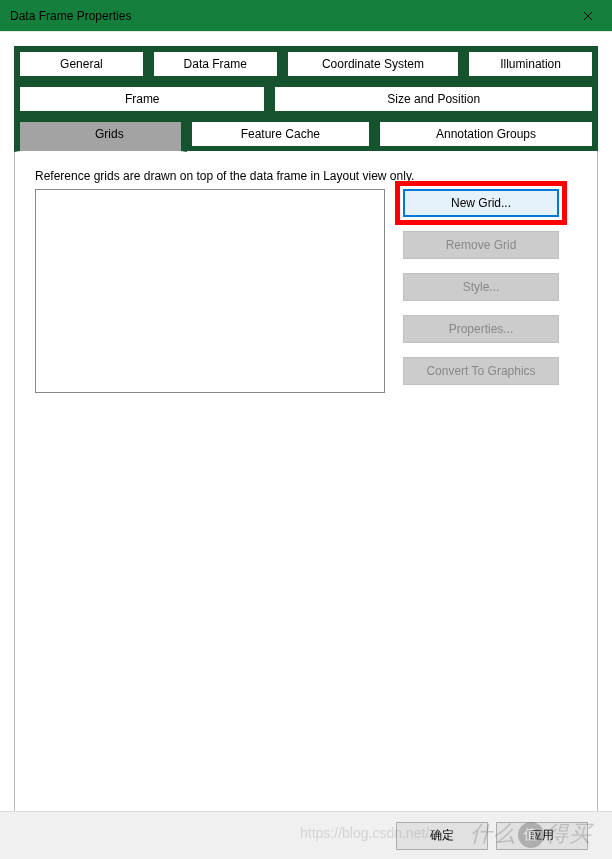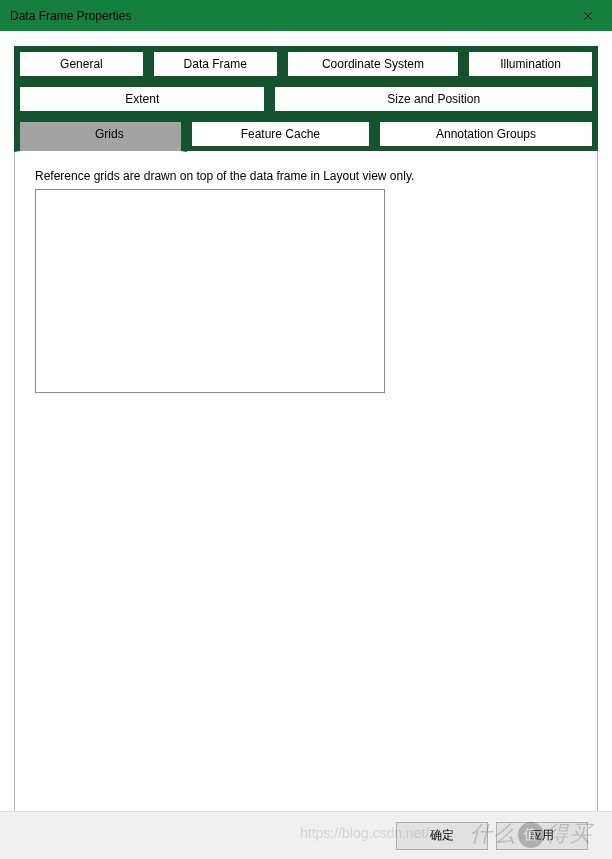--- a/index.html
+++ b/index.html
@@ -191,33 +191,41 @@
 
 <div class="content">
   <div class="tabs-wrap">
     <div class="tab-row">
       <div class="tab">General</div>
       <div class="tab">Data Frame</div>
       <div class="tab" style="flex:1.4">Coordinate System</div>
       <div class="tab">Illumination</div>
     </div>
     <div class="tab-row">
-      <div class="tab">Extent</div>
+      <div class="tab">Frame</div>
       <div class="tab" style="flex:1.3">Size and Position</div>
     </div>
     <div class="tab-row">
       <div class="tab active" style="flex:0.8">Grids</div>
       <div class="tab">Feature Cache</div>
       <div class="tab" style="flex:1.2">Annotation Groups</div>
     </div>
 
     <div class="tab-panel">
       <div class="desc">Reference grids are drawn on top of the data frame in Layout view only.</div>
       <div class="grid-area">
         <div class="listbox"></div>
+        <div class="side-buttons">
+          <div class="highlight-box"></div>
+          <div class="btn primary">New Grid...</div>
+          <div class="btn disabled">Remove Grid</div>
+          <div class="btn disabled">Style...</div>
+          <div class="btn disabled">Properties...</div>
+          <div class="btn disabled">Convert To Graphics</div>
+        </div>
       </div>
     </div>
   </div>
 </div>
 
 <div class="footer">
   <div class="fbtn">确定</div>
   <div class="fbtn">应用</div>
 </div>
 

